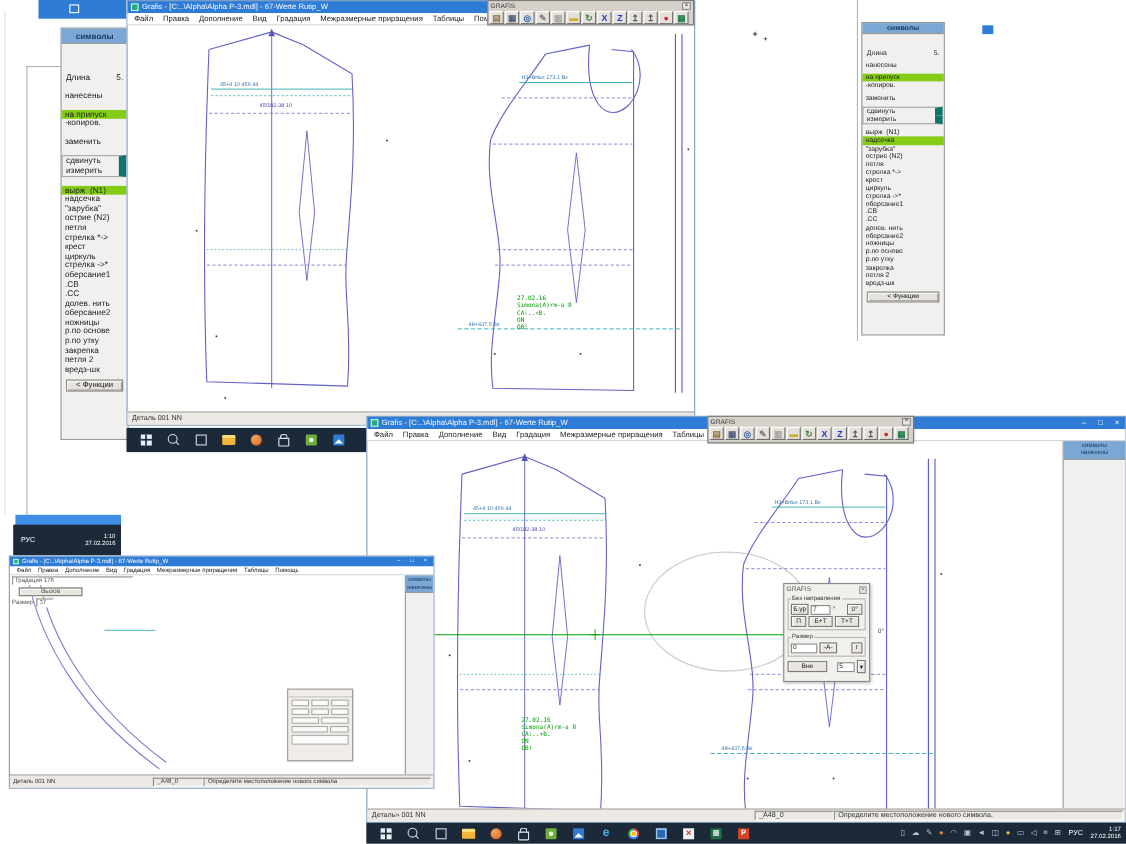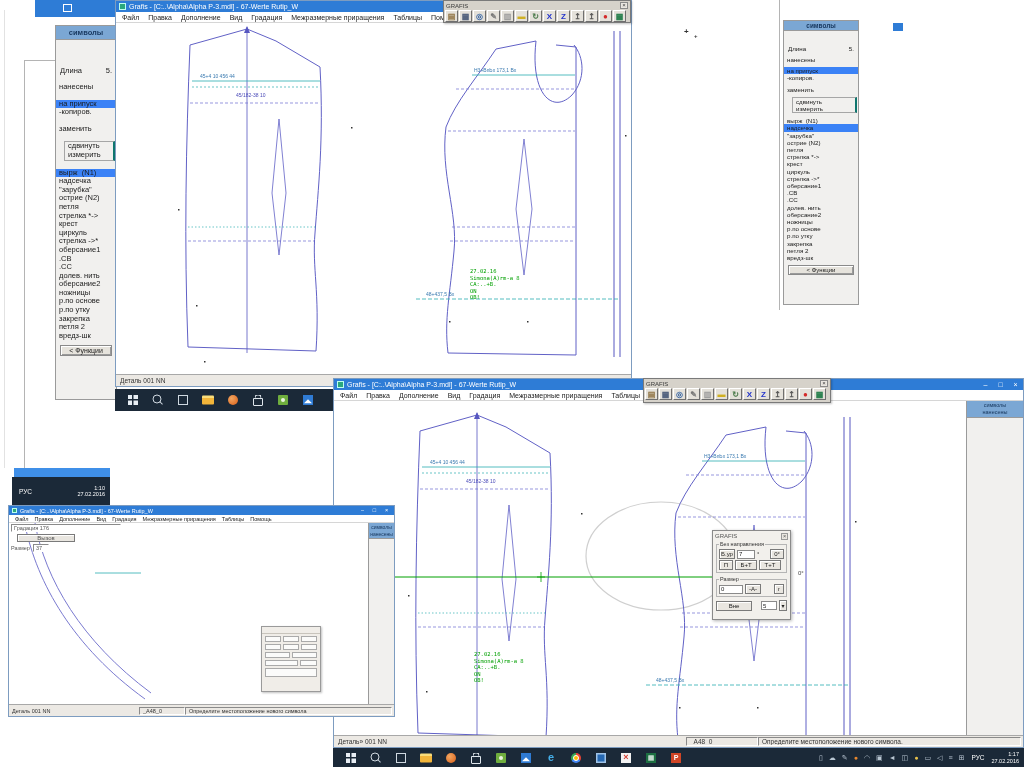--- a/index.html
+++ b/index.html
@@ -13,23 +13,23 @@
   .wctl{margin-left:auto;display:flex;gap:6px;font-size:7px;line-height:9px}
   .wctl span{width:9px;text-align:center}
   .menubar{background:#fff;display:flex;gap:9px;align-items:center;font-size:7px;color:#222;padding:0 6px;height:11px;border-bottom:1px solid #d6d6d6;white-space:nowrap}
   .statusbar{position:absolute;left:0;right:0;bottom:0;background:#ece9e4;border-top:1px solid #a8a8a8;font-size:6.5px;color:#333;display:flex;align-items:center;height:12px;overflow:hidden}
   .sunken{border:1px solid;border-color:#8a8a8a #ffffff #ffffff #8a8a8a;height:9px;display:flex;align-items:center;padding:0 3px;overflow:hidden;white-space:nowrap}
   
   .sidebar{position:absolute;background:#f1f0ee;border:1px solid #9a9a9a;font-size:7.5px;color:#1a1a1a}
   .sidebar .hdr{background:#7ba7d4;color:#17375e;text-align:center;font-weight:bold;padding:2px 0;border-bottom:1px solid #9a9a9a;font-size:7.5px}
   .len-row{display:flex;justify-content:space-between;padding:0 4px;margin-top:26px}
   .sb-item{padding:0 3px;line-height:8.6px;white-space:pre;overflow:hidden}
-  .sb-item.sel{background:#3b82f6}
+  .sb-item.sel{background:#84cc16}
   .gap{margin-top:8px}
-  .bx{border-left:1px solid #a6a6a6;border-right:2px solid #0f766e;margin-left:8px;margin-right:1px}
+  .bx{border-left:1px solid #a6a6a6;border-right:7px solid #0f766e;margin-left:0;margin-right:1px}
   .bxt{border-top:1px solid #a6a6a6}
   .bxb{border-bottom:1px solid #a6a6a6;margin-bottom:2px}
   .fn-btn{border:1px solid #8a8a8a;background:#e6e3dc;box-shadow:inset 1px 1px 0 #fff,inset -1px -1px 0 #9a9a9a;font-size:7px;text-align:center;padding:1px 0;margin:5px 4px 0}
   .sidebar.small{font-size:6.2px}
   .sidebar.small .hdr{font-size:6.4px;padding:1px 0}
   .sidebar.small .sb-item{line-height:7.2px}
   .sidebar.small .len-row{margin-top:14px}
   .sidebar.small .gap{margin-top:4px}
   .sidebar.small .fn-btn{font-size:6px;margin-top:4px}
   

